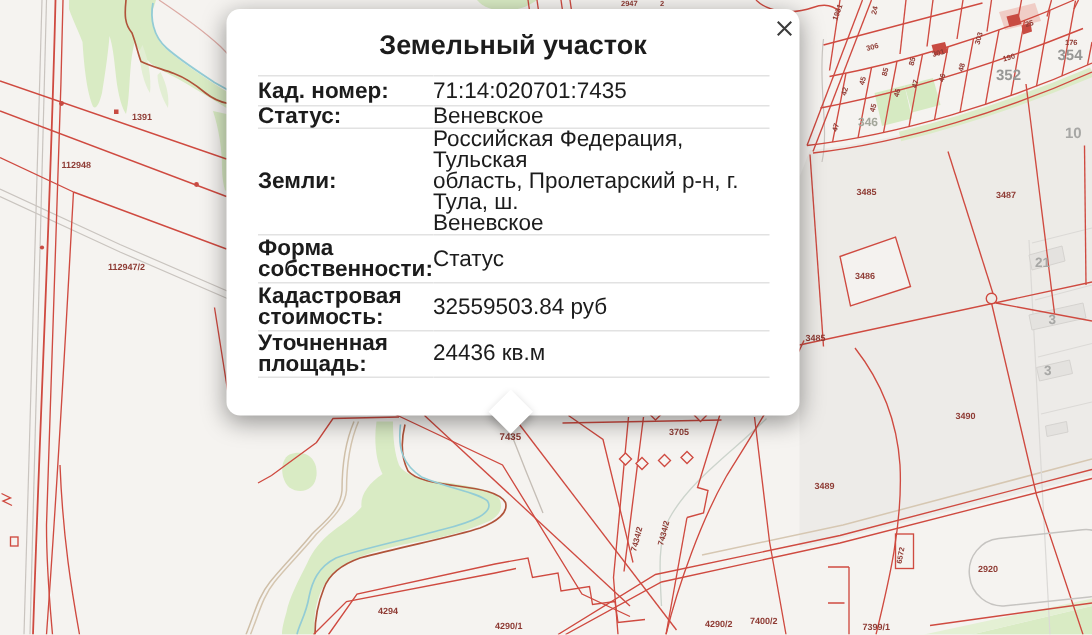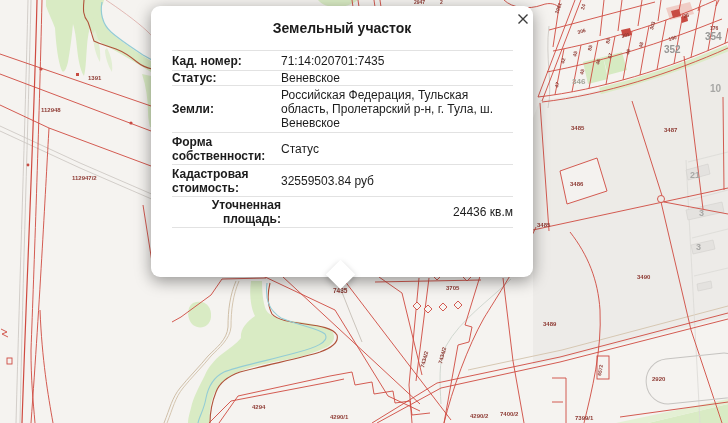--- a/index.html
+++ b/index.html
@@ -1,24 +1,24 @@
 <!DOCTYPE html>
 <html><head>
 <meta charset="utf-8">
 <style>
   html,body{margin:0;padding:0;}
   body{width:728px;height:423px;overflow:hidden;position:relative;font-family:"Liberation Sans",sans-serif;background:#f5f3f0;}
   #map{position:absolute;left:0;top:0;width:728px;height:423px;}
   .popup{position:absolute;left:151px;top:6px;width:382px;height:271px;background:#fff;border-radius:9px;box-shadow:0 4px 16px rgba(0,0,0,.4);}
   .tail{position:absolute;left:179px;bottom:-8px;width:21px;height:21px;background:#fff;transform:rotate(45deg);box-shadow:2px 2px 6px rgba(0,0,0,.25);}
-  .ptitle{position:absolute;left:0;top:14px;width:100%;text-align:center;font-size:14px;font-weight:bold;color:#1c1c1c;}
+  .ptitle{position:absolute;left:0;top:14px;width:100%;text-align:center;font-size:18px;font-weight:bold;color:#1c1c1c;}
   .close{position:absolute;left:361px;top:2px;width:22px;height:22px;}
-  table.info{position:absolute;left:21px;top:44px;width:341px;border-collapse:collapse;font-size:12px;line-height:14px;color:#1c1c1c;}
+  table.info{position:absolute;left:21px;top:44px;width:341px;border-collapse:collapse;font-size:15px;line-height:14px;color:#1c1c1c;}
   table.info td{padding:0;vertical-align:middle;border-top:1px solid #e2e2e2;}
-  table.info tr.last td{border-bottom:1px solid #e2e2e2;text-align:right;}
+  table.info tr.last td{border-bottom:1px solid #e2e2e2;}
   td.l{width:109px;font-weight:bold;}
 </style>
 </head>
 <body>
 
 <svg id="map" viewBox="0 0 728 423" font-family="Liberation Sans, sans-serif">
 
 <rect x="0" y="0" width="728" height="423" fill="#f5f3f0"></rect>
 
 <path d="M533,118 L540,100 C602,94 672,72 728,46 L728,189 L540,229 L533,230 Z" fill="#edebe7"></path>

